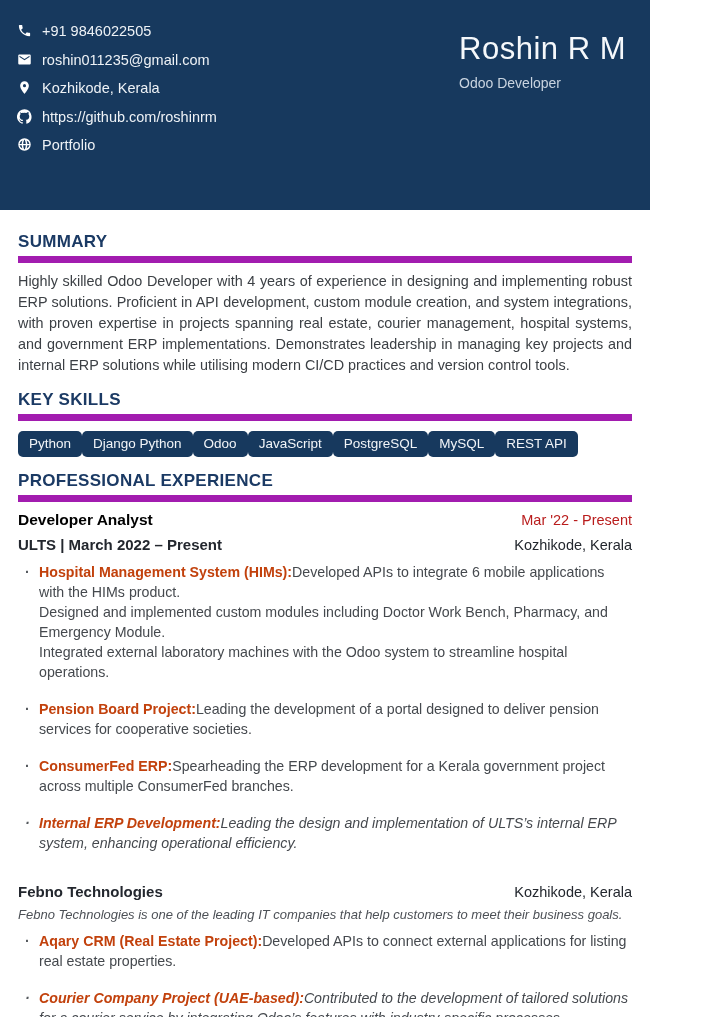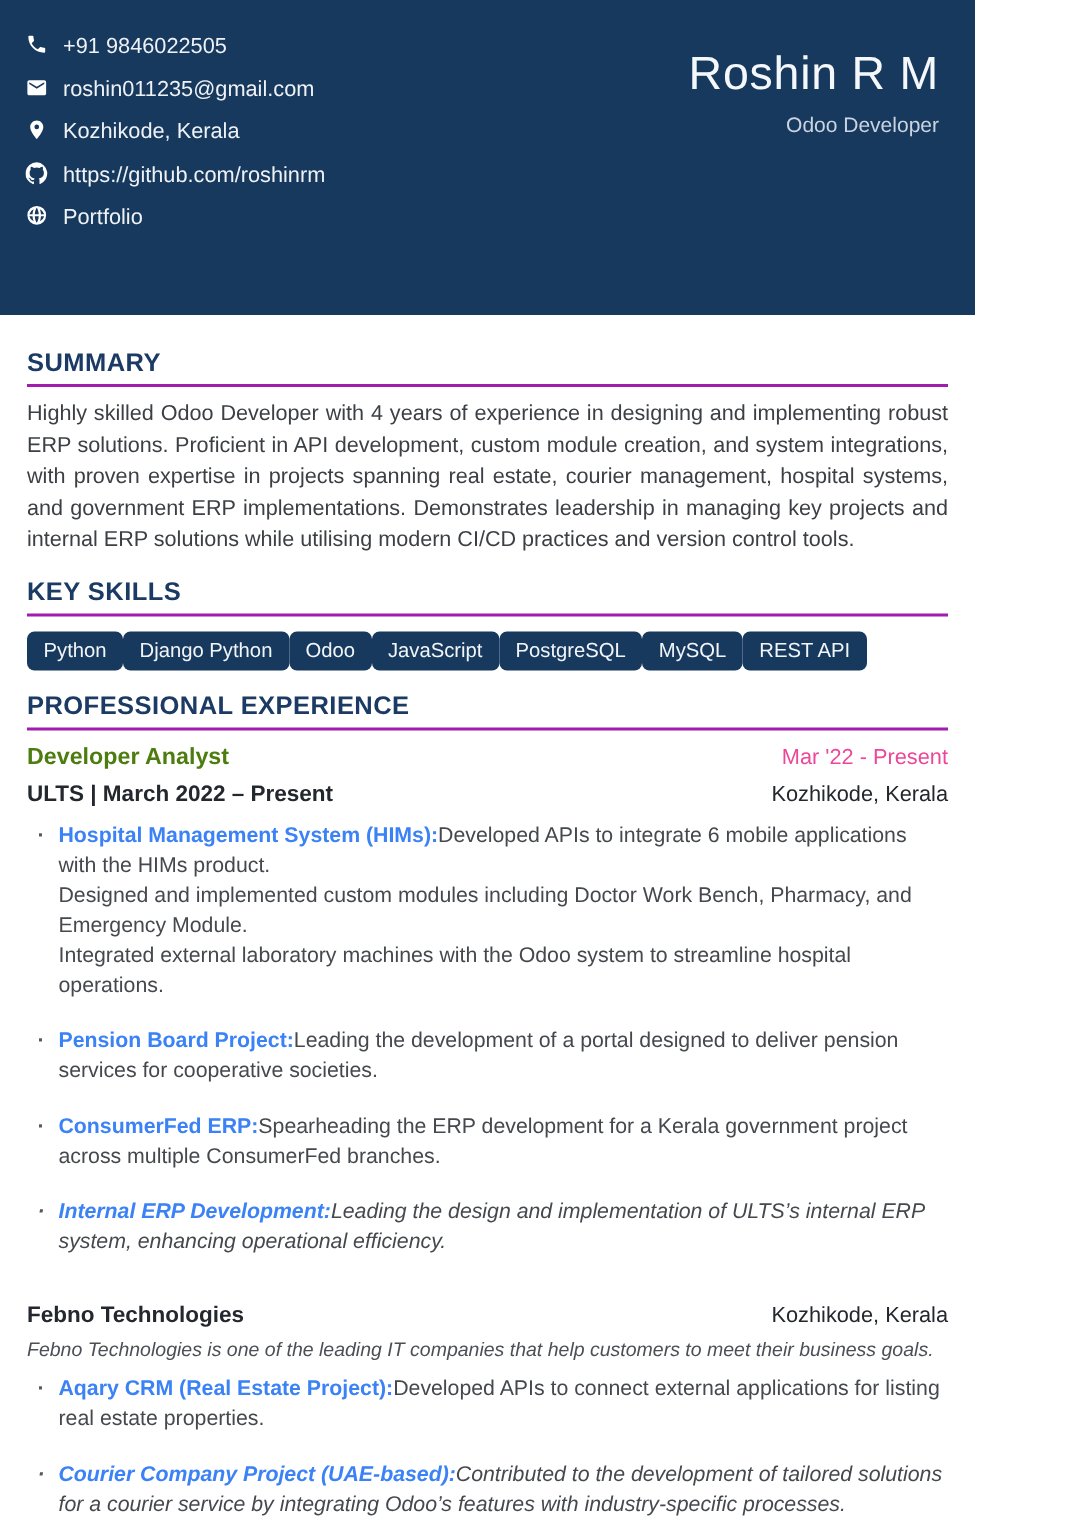--- a/index.html
+++ b/index.html
@@ -23,33 +23,33 @@
     padding: 22px 24px 0 16px;
   }
   .contacts { width: 270px; font-size: 14.5px; color: #eef2f6; }
   .contact-item { margin-bottom: 9px; line-height: 1.35; word-break: normal; }
   .contact-item .ci-icon {
     display: inline-block; width: 17px; height: 15px;
     vertical-align: -2px; margin-right: 9px; text-align: center;
   }
   .contact-item svg { width: 15px; height: 15px; fill: #ffffff; display: inline-block; }
   .contact-item .in-glyph { font-weight: 700; font-size: 14px; color: #fff; font-style: normal; }
-  .identity { text-align: right; padding-top: 8px; }
+  .identity { text-align: left; padding-top: 8px; }
   .name { font-size: 31px; font-weight: 400; color: #f5f8fb; letter-spacing: 0.5px; line-height: 1.25; }
   .role { font-size: 14px; color: #c9d4e0; margin-top: 6px; }
 
   
   main { padding: 8px 18px 0 18px; }
   .sec-h {
     color: #1b3a64;
     font-size: 17px;
     font-weight: 700;
     letter-spacing: 0.3px;
     padding-bottom: 4px;
-    border-bottom: 2px solid #a21caf;
+    border-bottom: 7px solid #a21caf;
     margin-top: 14px;
   }
   .summary {
     margin-top: 8px;
     font-size: 14.4px;
     line-height: 21px;
     text-align: justify;
     color: #3c4045;
   }
 
@@ -62,22 +62,22 @@
     padding: 5px 11px;
     border-radius: 5px;
     line-height: 1.15;
     white-space: nowrap;
   }
 
   
   .job { margin-top: 9px; }
   .job + .job { margin-top: 30px; }
   .job-row { display: flex; justify-content: space-between; align-items: baseline; }
-  .job-title { color: #4d7c0f; font-weight: 700; font-size: 15.5px; }
-  .job-dates { color: #ec4899; font-size: 14.5px; white-space: nowrap; }
+  .job-title { color: #000000; font-weight: 700; font-size: 15.5px; }
+  .job-dates { color: #b91c1c; font-size: 14.5px; white-space: nowrap; }
   .job-row2 { margin-top: 7px; }
   .job-company { color: #23272e; font-weight: 700; font-size: 15px; }
   .job-location { color: #23272e; font-size: 14.5px; white-space: nowrap; }
   .job-note { font-style: italic; font-size: 13px; color: #4c5056; margin-top: 7px; }
   .bullets { list-style: none; margin-top: 9px; }
   .bullet {
     position: relative;
     padding-left: 21px;
     font-size: 14.2px;
     line-height: 20px;
@@ -85,21 +85,21 @@
     margin-bottom: 17px;
   }
   .bullet:last-child { margin-bottom: 0; font-style: italic; }
   .bullet::before {
     content: "\00B7";
     position: absolute;
     left: 7px; top: 0;
     color: #55595e;
     font-weight: 700;
   }
-  .bullet b { color: #3b82f6; }
+  .bullet b { color: #c2410c; }
 </style>
 </head>
 <body>
 
 <div class="page">
 
   <header class="header">
     <div class="contacts">
         <div class="contact-item"><span class="ci-icon"><svg viewBox="0 0 24 24">
               <path d="M6.6 10.8c1.5 3 3.6 5.1 6.6 6.6l2.2-2.2c.3-.3.7-.4 1-.2 1.1.4 2.3.6 3.6.6.6 0 1 .4 1 1V20c0 .6-.4 1-1 1C10.6 21 3 13.4 3 4c0-.6.4-1 1-1h3.5c.6 0 1 .4 1 1 0 1.2.2 2.4.6 3.6.1.3 0 .7-.2 1l-2.3 2.2z"></path>

